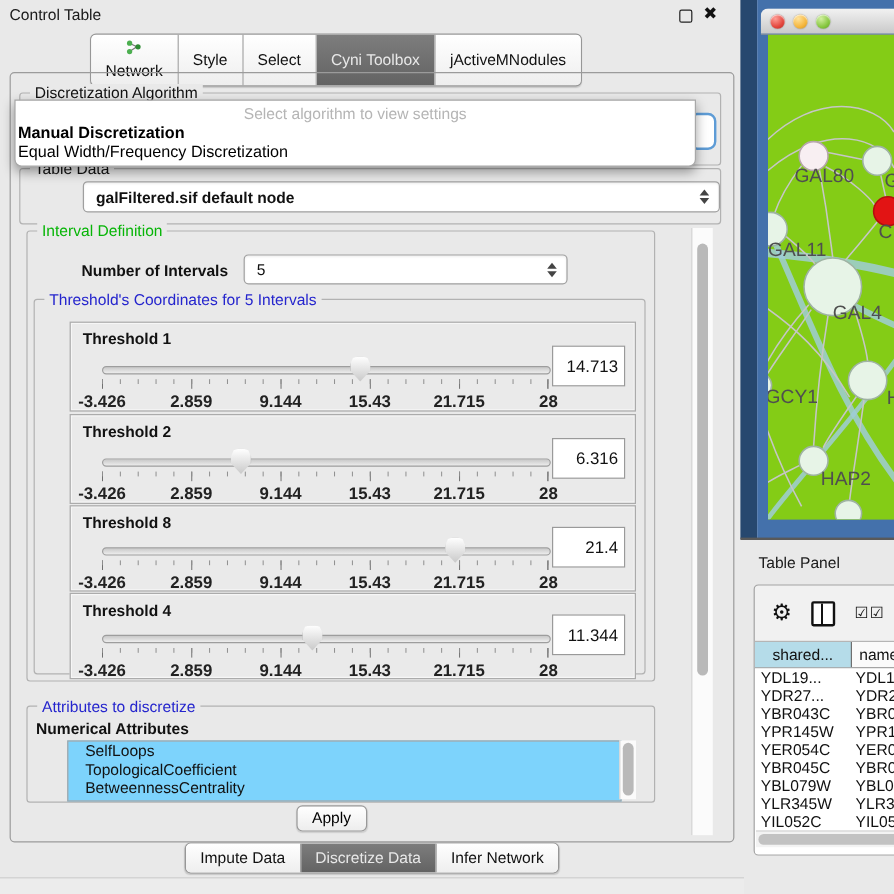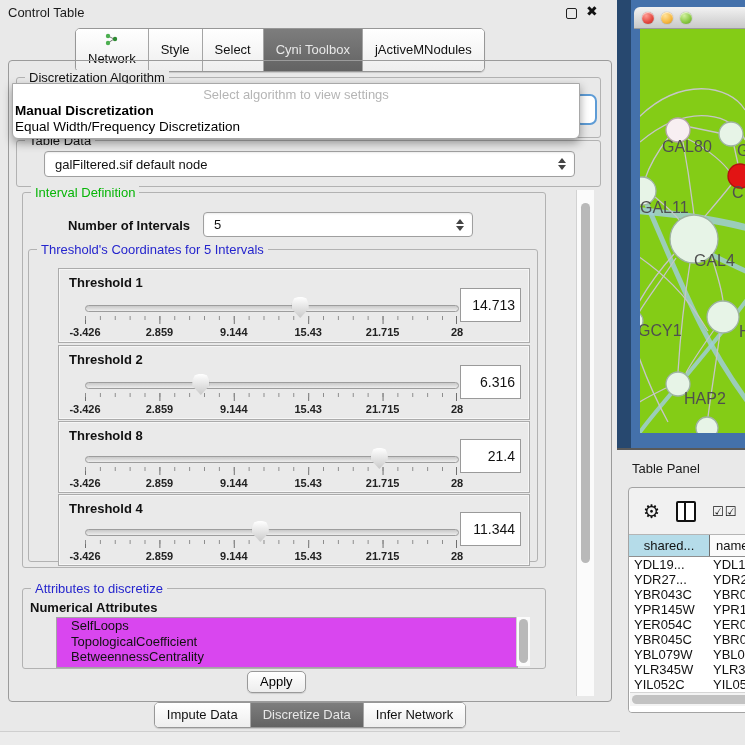--- a/index.html
+++ b/index.html
@@ -50,25 +50,25 @@
   .thumb{position:absolute;top:-6px;width:17px;height:21px;margin-left:-8px;
          background:linear-gradient(#ffffff,#c9c9c9);
          clip-path:polygon(0 32%,14% 6%,38% 0,62% 0,86% 6%,100% 32%,100% 56%,50% 100%,0 56%);
          filter:drop-shadow(0 0 1px #777);}
   .ticks{position:absolute;left:0;top:13px;width:100%;height:8px;
          background-image:linear-gradient(to right,#8d8d8d 1px,transparent 1px),
                           linear-gradient(to right,#6f6f6f 1px,transparent 1px);
          background-size:4% 4px,20% 8px;background-repeat:repeat-x;}
   .ticks::after{content:"";position:absolute;right:0;top:0;width:1px;height:8px;background:#6f6f6f;}
   .tick-labels{position:absolute;left:0;top:23px;width:100%;height:12px;}
-  .tick-labels span{position:absolute;transform:translateX(-50%);font-size:11px;font-weight:bold;color:#222;white-space:nowrap;}
+  .tick-labels span{position:absolute;transform:translateX(-50%);font-size:14px;font-weight:bold;color:#222;white-space:nowrap;}
   .val-box{position:absolute;right:8px;top:19px;width:54px;height:32px;background:#fff;border:1px solid #9a9a9a;
            font-size:14px;display:flex;align-items:center;justify-content:flex-end;padding-right:5px;}
 
-  .list-box{background:#d946ef;border:1px solid #a5a5a5;overflow:hidden;}
+  .list-box{background:#7dd3fc;border:1px solid #a5a5a5;overflow:hidden;}
   .list-box .list-item{padding:0 0 0 14px;font-size:13px;line-height:15.5px;color:#111;white-space:nowrap;}
   .vscroll{position:absolute;background:#fbfbfb;border-left:1px solid #d2d2d2;}
   .vthumb{position:absolute;background:#b9b9b9;border-radius:5px;}
 
   .btn{background:linear-gradient(#ffffff,#ededed);border:1px solid #999;border-radius:5px;
        font:13px "Liberation Sans",sans-serif;padding:2px 12px 3px;box-shadow:0 1px 1px rgba(0,0,0,.12);}
 
   .bottom-strip{left:0;top:731px;width:620px;height:14px;background:#ececec;border-top:1px solid #cfcfcf;}
 
   
@@ -141,21 +141,21 @@
 <div class="abs content-box"></div>
 
 <div class="abs group" style="left:16px;top:77px;width:583px;height:59px;">
   <span class="group-label lbl-black">Discretization Algorithm</span>
 </div>
 <div class="abs" style="left:574px;top:94px;width:19px;height:27px;border:2px solid #5e9cd6;border-radius:7px;background:#fff;z-index:5;"></div>
 
 <div class="abs group" style="left:16px;top:140px;width:583px;height:45px;">
   <span class="group-label lbl-black">Table Data</span>
 </div>
-<div class="abs combo" style="left:44px;top:151px;width:519px;height:24px;">
+<div class="abs combo" style="left:69px;top:151px;width:519px;height:24px;font-weight:bold;">
   <span>galFiltered.sif default node</span>
   <span class="stepper">
       <span class="tri-up"></span>
       <span class="tri-dn"></span>
     </span>
 </div>
 
 <div class="abs vscroll" style="left:576px;top:190px;width:17px;height:506px;">
   <div class="vthumb" style="left:4px;top:13px;width:9px;height:360px;"></div>
 </div>

